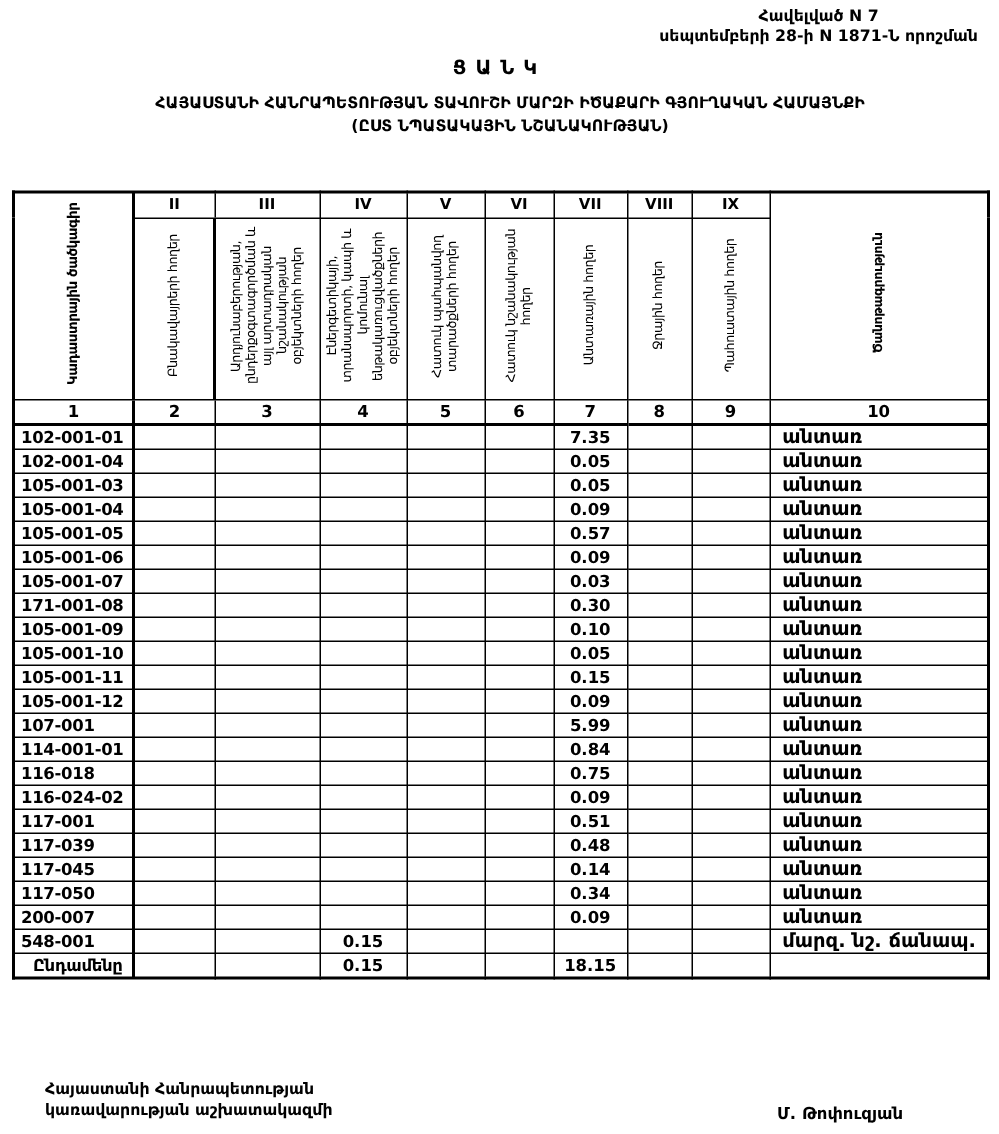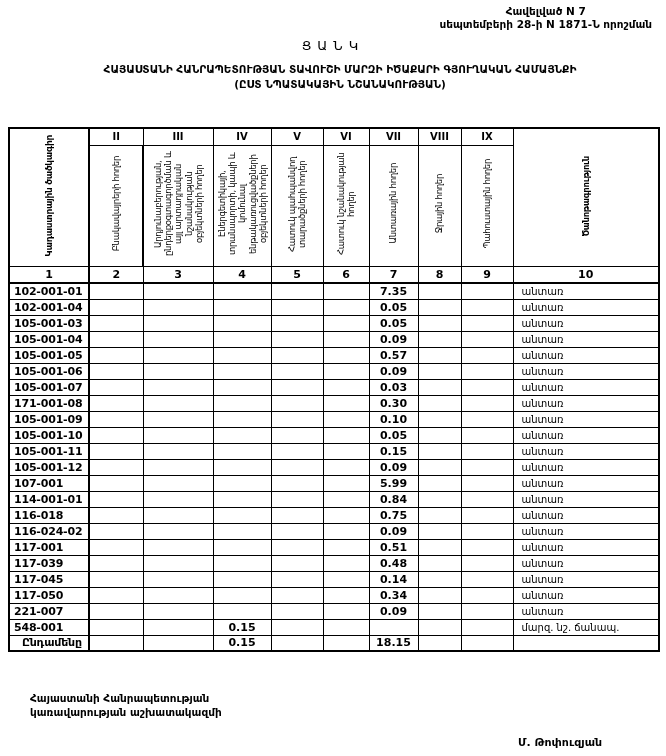--- a/index.html
+++ b/index.html
@@ -25,21 +25,21 @@
     white-space: nowrap;
   }
   
   .doc-heading {
     position: absolute;
     top: 38px;
     left: 0;
     width: 100%;
     text-align: center;
     font-size: 13px;
-    font-weight: normal;
+    font-weight: bold;
     letter-spacing: 6px;
   }
   .doc-title {
     position: absolute;
     top: 62px;
     left: 0;
     width: 100%;
     text-align: center;
     font-size: 10.5px;
     font-weight: bold;
@@ -83,27 +83,27 @@
     text-align: center;
   }
   .vtext.code-head-text { font-size: 9px; max-height: 132px; }
   
   tbody td { height: 16px; border-bottom-width: 2px; }
   td.code {
     font-size: 11px; font-weight: bold; text-align: left; padding-left: 4px;
     letter-spacing: -0.2px; white-space: nowrap;
   }
   td.val { font-size: 11px; font-weight: bold; text-align: center; }
-  td.note { font-size: 10px; font-weight: normal; text-align: left; padding-left: 8px; white-space: nowrap; }
+  td.note { font-size: 13px; font-weight: bold; text-align: left; padding-left: 8px; white-space: nowrap; }
   tr.total-row td.code { padding-left: 12px; }
   
   .issuer {
     position: absolute;
     left: 30px;
-    top: 692px;
+    top: 720px;
     font-size: 10.5px;
     font-weight: bold;
     line-height: 13.5px;
     white-space: nowrap;
   }
   .signature {
     position: absolute;
     left: 518px;
     top: 736px;
     font-size: 11px;
@@ -432,21 +432,21 @@
           <td class="val"></td>
           <td class="val"></td>
           <td class="val"></td>
           <td class="val"></td>
           <td class="val">0.34</td>
           <td class="val"></td>
           <td class="val"></td>
           <td class="note">անտառ</td>
         </tr>
         <tr>
-          <td class="code">221-007</td>
+          <td class="code">200-007</td>
           <td class="val"></td>
           <td class="val"></td>
           <td class="val"></td>
           <td class="val"></td>
           <td class="val"></td>
           <td class="val">0.09</td>
           <td class="val"></td>
           <td class="val"></td>
           <td class="note">անտառ</td>
         </tr>

